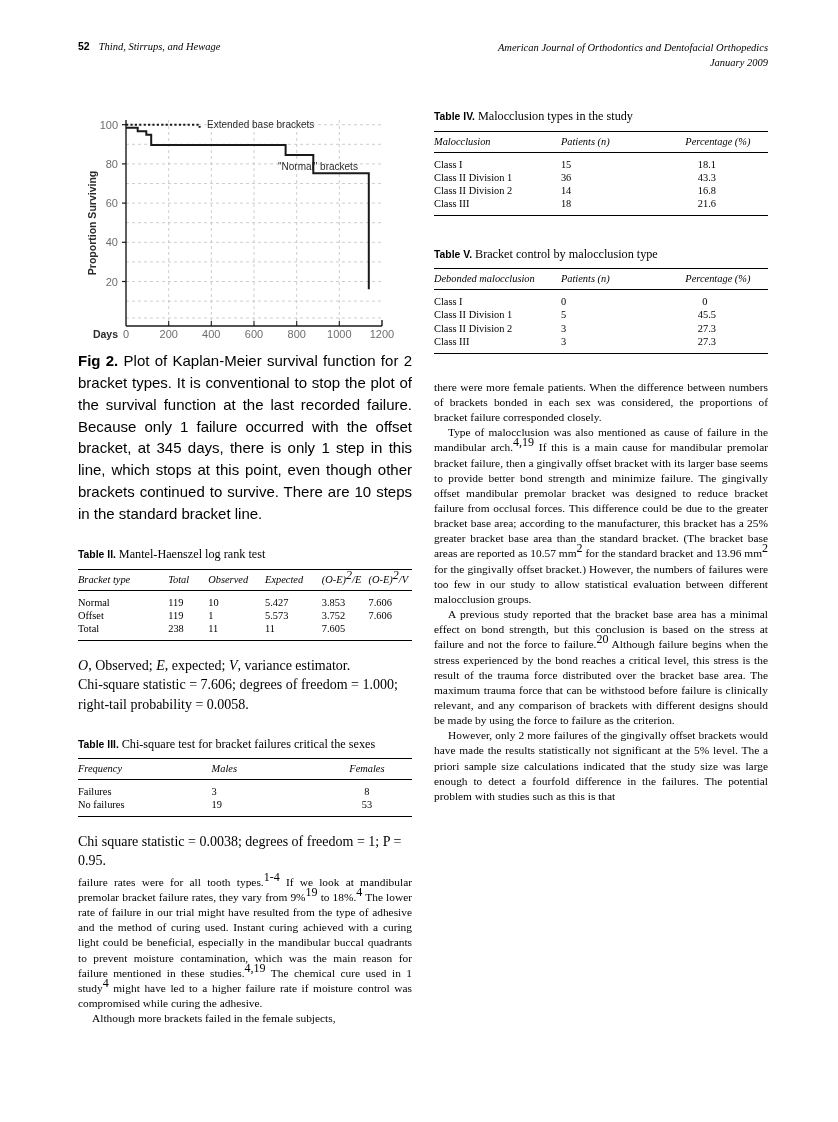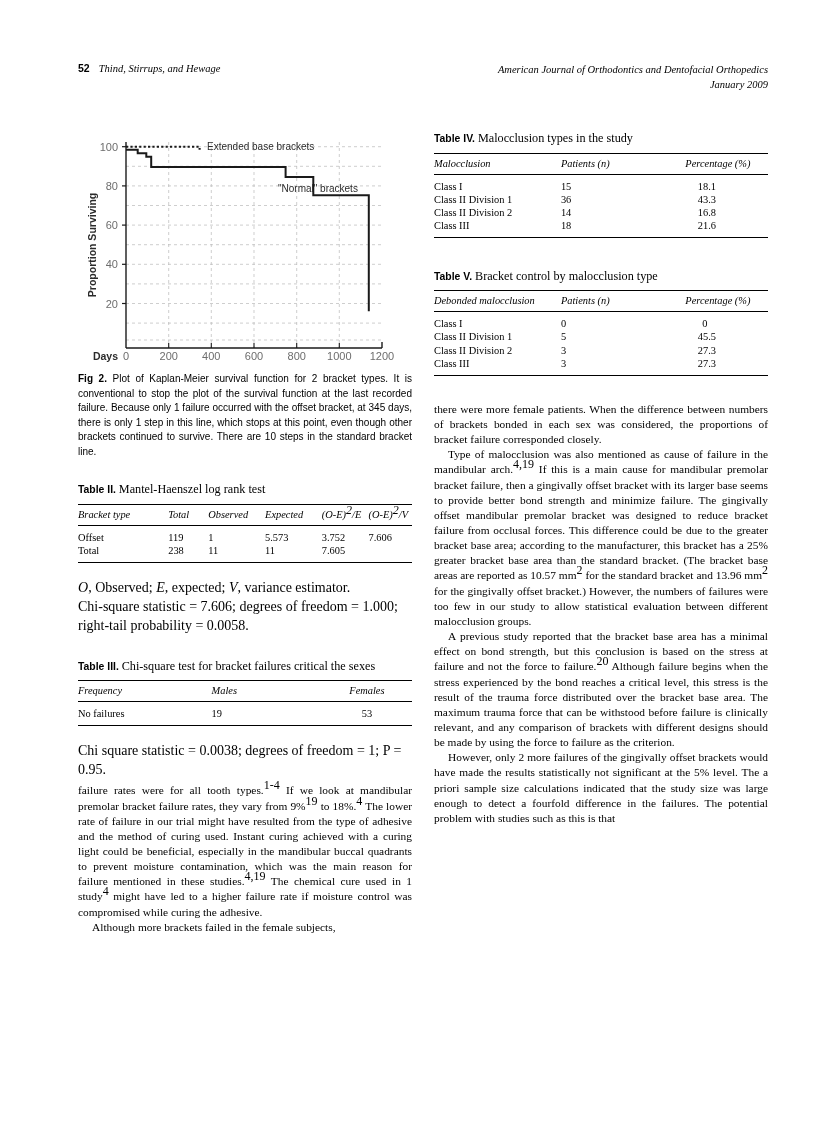--- a/index.html
+++ b/index.html
@@ -9,21 +9,21 @@
     background: #ffffff;
     font-family: "Liberation Serif", serif;
     color: #000;
     position: relative;
     overflow: hidden;
   }
   .page {
     position: absolute;
     left: 0; top: 0;
     width: 838px; height: 1122px;
-    padding: 62px 70px 0 78px;
+    padding: 40px 70px 0 78px;
   }
 
   
   .runhead {
     display: flex;
     justify-content: space-between;
     align-items: flex-start;
     font-style: italic;
     font-size: 10.5px;
     margin-bottom: 38px;
@@ -34,21 +34,21 @@
 
   
   .columns { display: flex; gap: 22px; }
   .col { width: 334px; }
 
   
   .figure { margin: 0 0 6px 0; }
   .chart-wrap { width: 320px; height: 232px; position: relative; margin-left: 4px; }
   .figcaption {
     font-family: "Liberation Sans", sans-serif;
-    font-size: 10px;
+    font-size: 15px;
     line-height: 1.45;
     text-align: justify;
     margin-top: 10px;
   }
   .figcaption .fignum { font-weight: bold; }
 
   
   .tbl-block { margin-top: 22px; }
   .tbl-title {
     font-family: "Liberation Sans", sans-serif;
@@ -216,20 +216,28 @@
               <th class="ta-l" style="width:27%">Bracket type</th>
               <th class="ta-c" style="width:12%">Total</th>
               <th class="ta-c" style="width:17%">Observed</th>
               <th class="ta-c" style="width:17%">Expected</th>
               <th class="ta-c" style="width:14%">(<i>O-E</i>)<sup>2</sup>/<i>E</i></th>
               <th class="ta-c" style="width:13%">(<i>O-E</i>)<sup>2</sup>/<i>V</i></th>
             </tr>
           </thead>
           <tbody>
             <tr>
+              <td class="ta-l">Normal</td>
+              <td class="ta-c">119</td>
+              <td class="ta-c">10</td>
+              <td class="ta-c">5.427</td>
+              <td class="ta-c">3.853</td>
+              <td class="ta-c">7.606</td>
+            </tr>
+            <tr>
               <td class="ta-l">Offset</td>
               <td class="ta-c">119</td>
               <td class="ta-c">1</td>
               <td class="ta-c">5.573</td>
               <td class="ta-c">3.752</td>
               <td class="ta-c">7.606</td>
             </tr>
             <tr>
               <td class="ta-l">Total</td>
               <td class="ta-c">238</td>
@@ -254,20 +262,25 @@
         <table class="data">
           <thead>
             <tr>
               <th class="ta-l" style="width:40%">Frequency</th>
               <th class="ta-c" style="width:33%">Males</th>
               <th class="ta-r" style="width:27%">Females</th>
             </tr>
           </thead>
           <tbody>
             <tr>
+              <td class="ta-l">Failures</td>
+              <td class="ta-c">3</td>
+              <td class="ta-r">8</td>
+            </tr>
+            <tr>
               <td class="ta-l">No failures</td>
               <td class="ta-c">19</td>
               <td class="ta-r">53</td>
             </tr>
           </tbody>
         </table>
         <div class="tbl-note">Chi square statistic = 0.0038; degrees of freedom = 1; P = 0.95.</div>
       </div>
 
       <div class="body-block">

